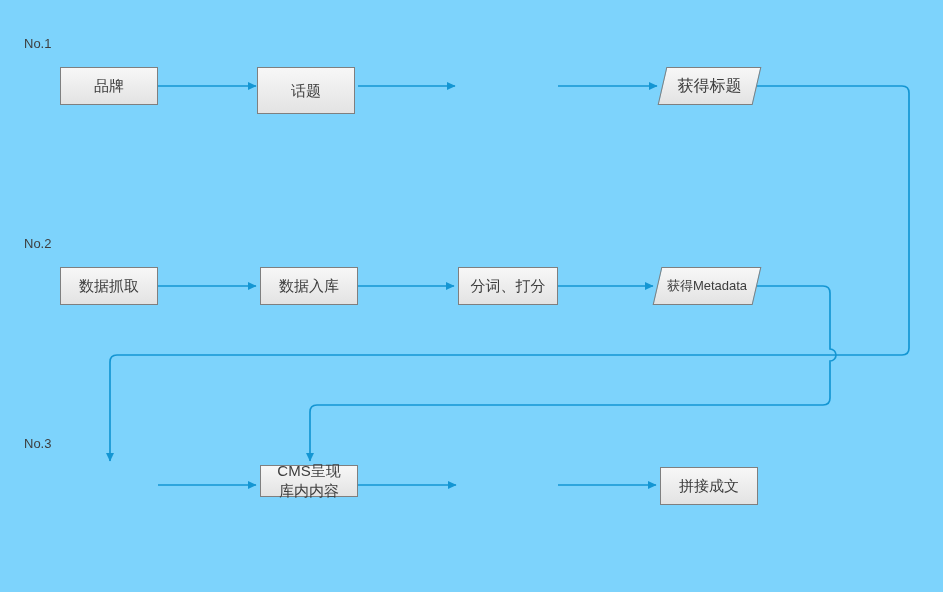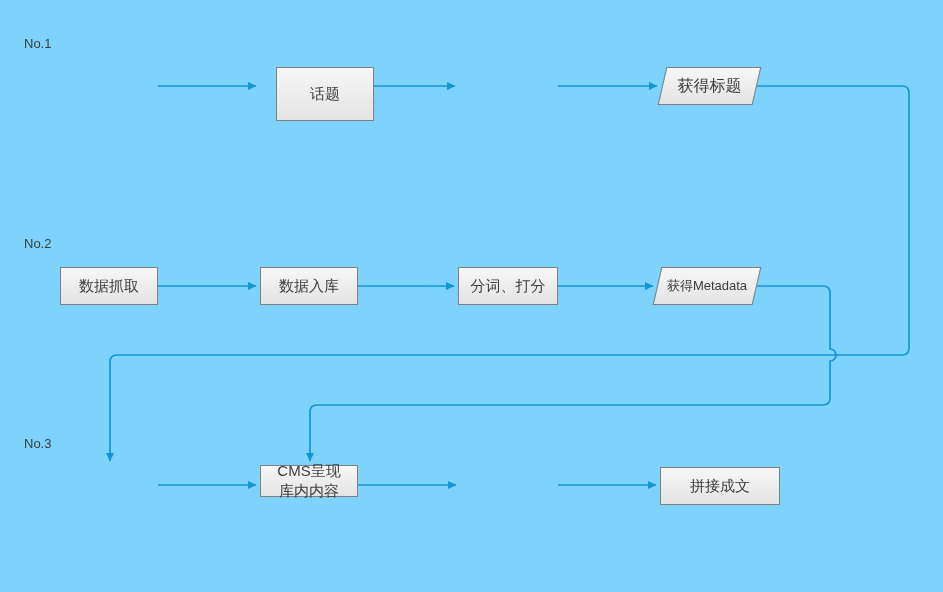--- a/index.html
+++ b/index.html
@@ -61,31 +61,32 @@
 
     <path class="wire arrow" d="M757 86 L902 86 Q909 86 909 93 L909 348 Q909 355 902 355 L117 355 Q110 355 110 362 L110 461"></path>
 
     <path class="wire arrow" d="M757 286 L823 286 Q830 286 830 293 L830 349 A6 6 0 0 1 830 361 L830 398 Q830 405 823 405 L317 405 Q310 405 310 412 L310 461"></path>
   </svg>
 
   <div class="row-label" style="top:36px">No.1</div>
   <div class="row-label" style="top:236px">No.2</div>
   <div class="row-label" style="top:436px">No.3</div>
 
-  <div class="node" style="left:276px;top:67px;width:98px;height:54px">话题</div>
+  <div class="node" style="left:60px;top:67px;width:98px;height:38px">品牌</div>
+  <div class="node" style="left:257px;top:67px;width:98px;height:47px">话题</div>
   <div class="pnode" style="left:662px;top:67px;width:95px;height:38px">
     <div class="pskew"></div>
     <div class="plabel">获得标题</div>
   </div>
 
   <div class="node" style="left:60px;top:267px;width:98px;height:38px">数据抓取</div>
   <div class="node" style="left:260px;top:267px;width:98px;height:38px">数据入库</div>
   <div class="node" style="left:458px;top:267px;width:100px;height:38px">分词、打分</div>
   <div class="pnode" style="left:657px;top:267px;width:100px;height:38px">
     <div class="pskew"></div>
     <div class="plabel small">获得Metadata</div>
   </div>
 
   <div class="node" style="left:260px;top:465px;width:98px;height:32px">CMS呈现
 库内内容</div>
-  <div class="node" style="left:660px;top:467px;width:120px;height:38px">拼接成文</div>
+  <div class="node" style="left:660px;top:467px;width:98px;height:38px">拼接成文</div>
 
 </div>
 
 </body></html>

